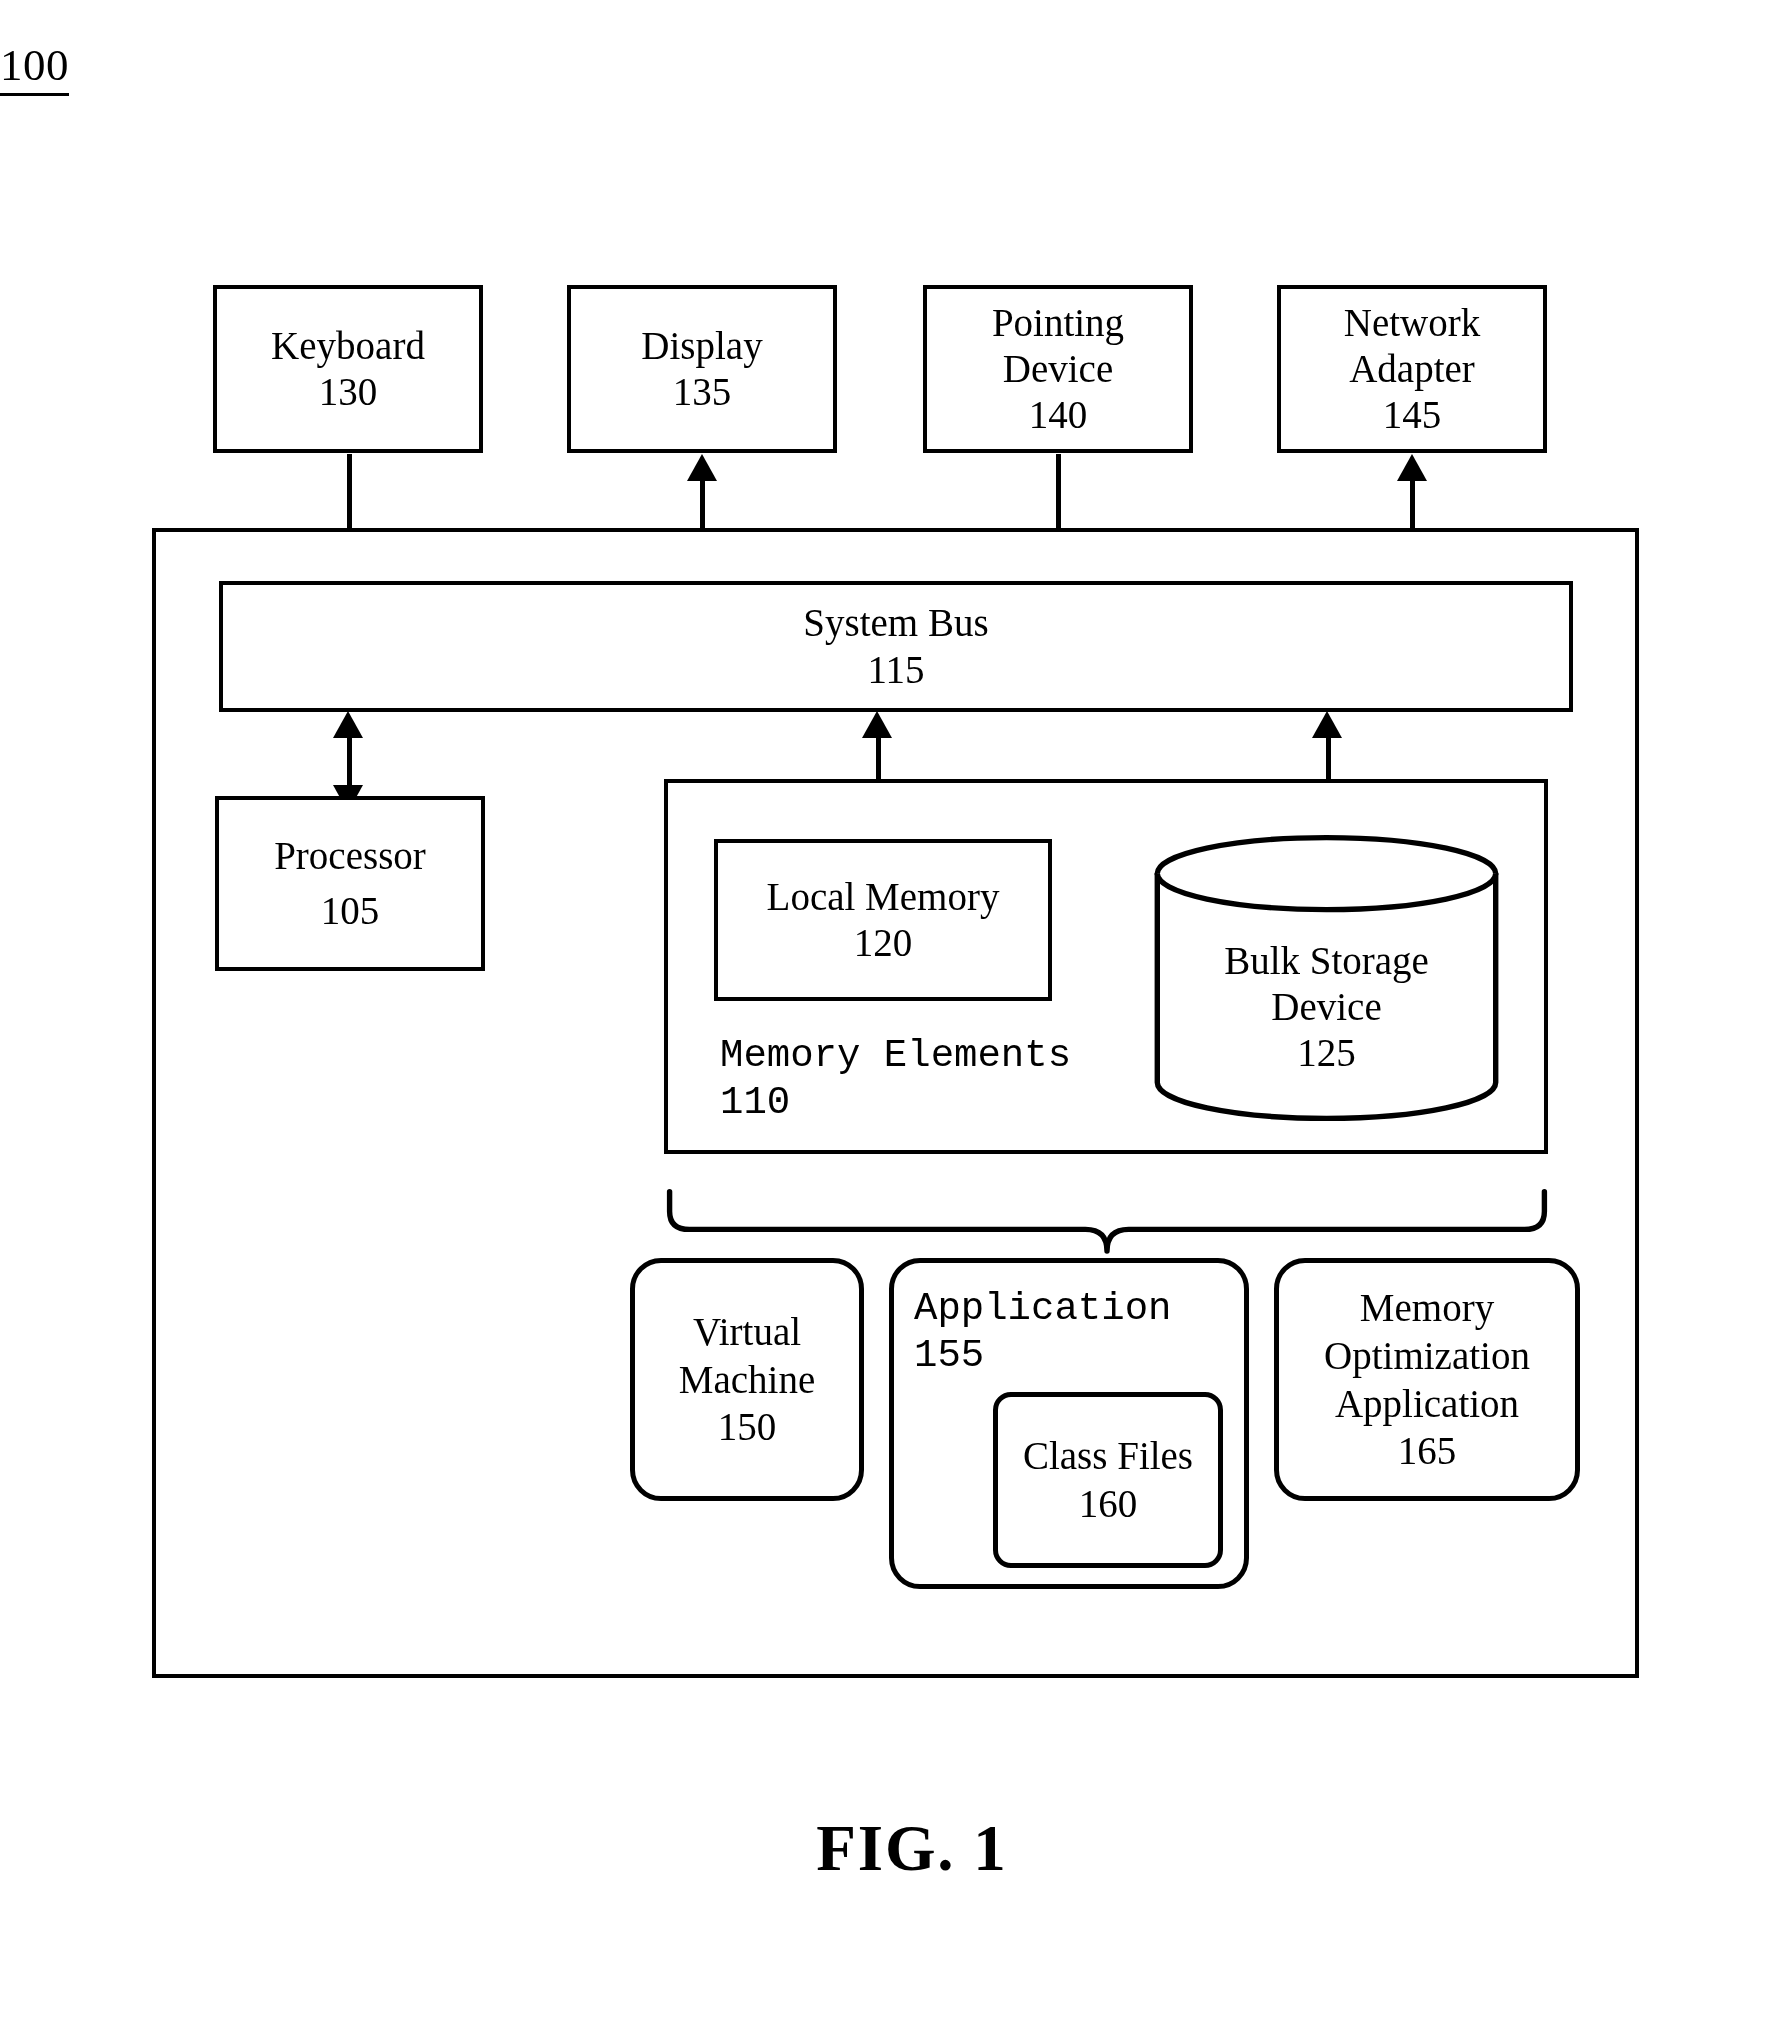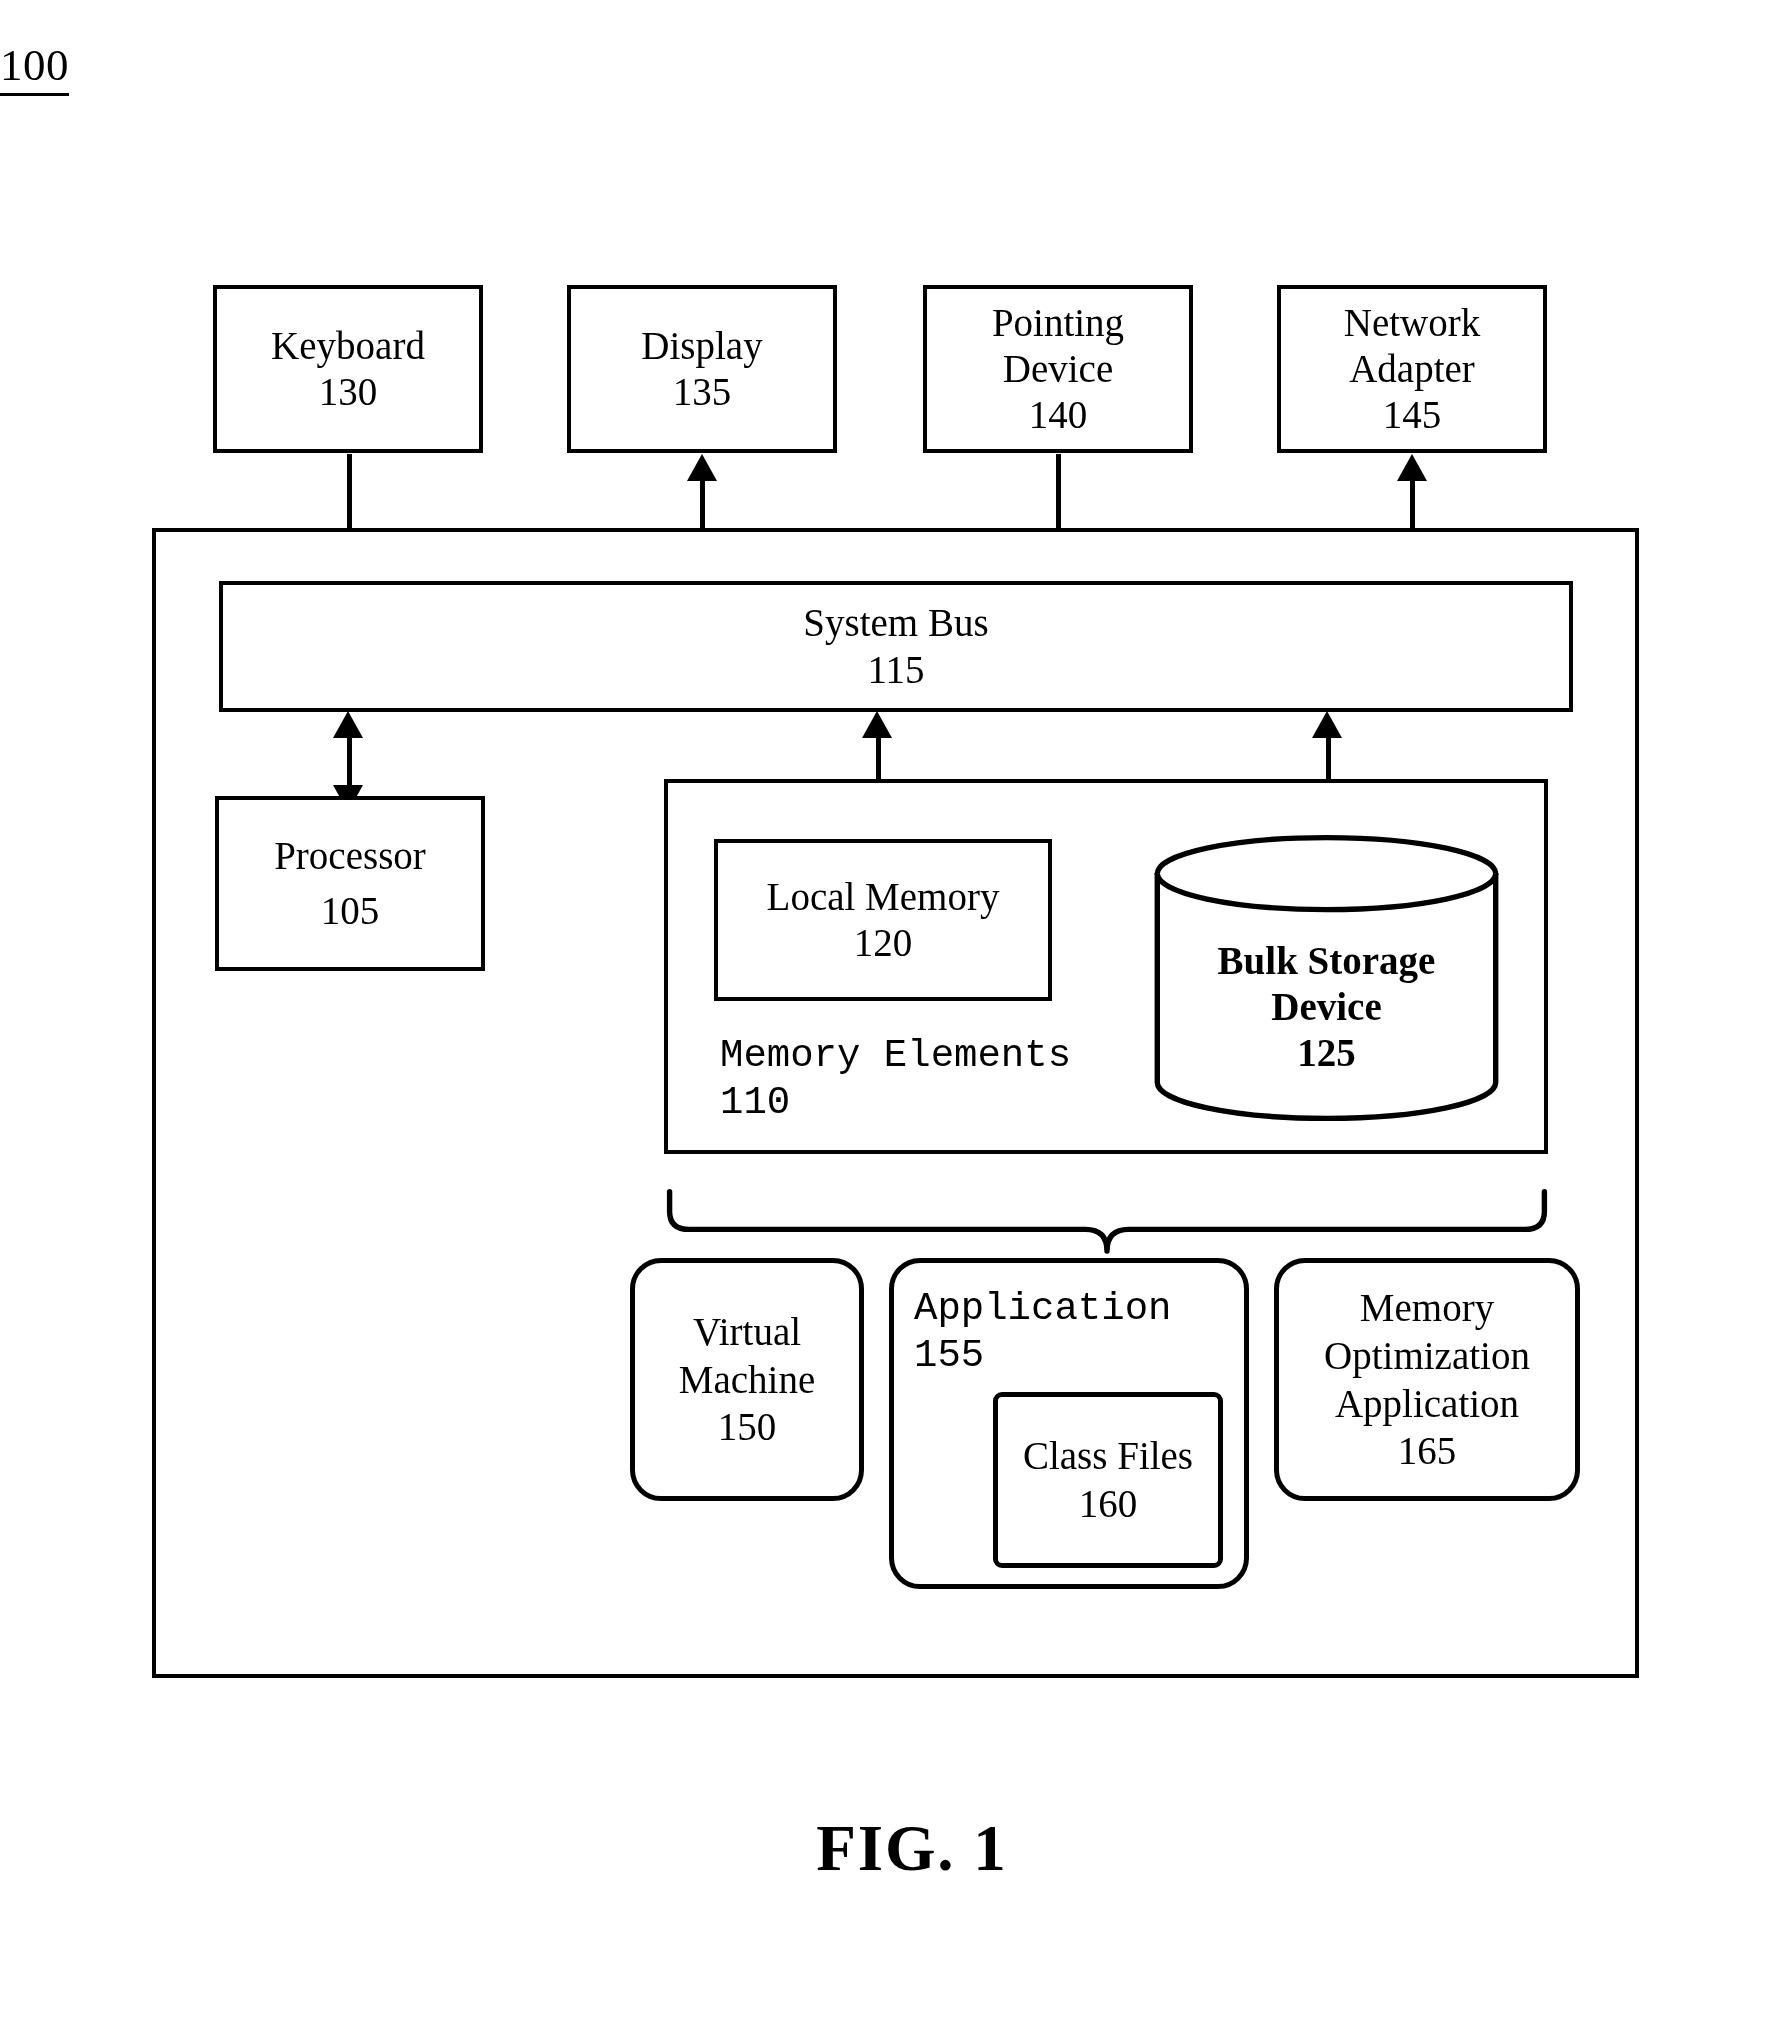--- a/index.html
+++ b/index.html
@@ -205,21 +205,21 @@
     <span class="ln">Memory Elements</span>
     <span class="ln">110</span>
   </div>
 
   <div class="abs cylinder" style="left:1153px; top:834px; width:347px; height:288px;">
     <svg class="cyl-svg" width="347" height="288" viewBox="0 0 385 320">
       <ellipse cx="192.5" cy="44" rx="188" ry="40" fill="#ffffff" stroke="#000000" stroke-width="6"></ellipse>
       <path d="M 4.5 44 L 4.5 276 A 188 40 0 0 0 380.5 276 L 380.5 44" fill="#ffffff" stroke="#000000" stroke-width="6"></path>
       <path d="M 4.5 44 A 188 40 0 0 0 380.5 44" fill="none" stroke="#000000" stroke-width="6"></path>
     </svg>
-    <div class="cyl-label" style="top:104px;font-weight:bold;">
+    <div class="cyl-label" style="top:104px;">
       <span class="ln">Bulk Storage</span>
       <span class="ln">Device</span>
       <span class="ln">125</span>
     </div>
   </div>
 
   <div class="abs" style="left:666px; top:1188px; width:882px; height:72px;">
     <svg class="brace-svg" width="882" height="72" viewBox="0 0 980 80" preserveAspectRatio="none">
       <path d="M 4 4 L 4 26 Q 4 46 26 46 L 466 46 Q 490 46 490 70 Q 490 46 514 46 L 954 46 Q 976 46 976 26 L 976 4" fill="none" stroke="#000000" stroke-width="6" stroke-linecap="round" stroke-linejoin="round"></path>
     </svg>
@@ -230,21 +230,21 @@
     <span class="ln">Machine</span>
     <span class="ln">150</span>
   </div>
 
   <div class="abs rnode" style="left:889px; top:1258px; width:360px; height:331px;">
     <div class="abs label-text" style="left:20px; top:23.4px;">
       <span class="ln">Application</span>
       <span class="ln">155</span>
     </div>
 
-    <div class="abs rnode centered" style="left:99px; top:129px; width:230px; height:176px; border-radius:9px;">
+    <div class="abs rnode centered" style="left:99px; top:129px; width:230px; height:176px; border-radius:18px;">
       <span class="ln">Class Files</span>
       <span class="ln">160</span>
     </div>
   </div>
 
   <div class="abs rnode centered" style="left:1274px; top:1258px; width:306px; height:243px;">
     <span class="ln">Memory</span>
     <span class="ln">Optimization</span>
     <span class="ln">Application</span>
     <span class="ln">165</span>

